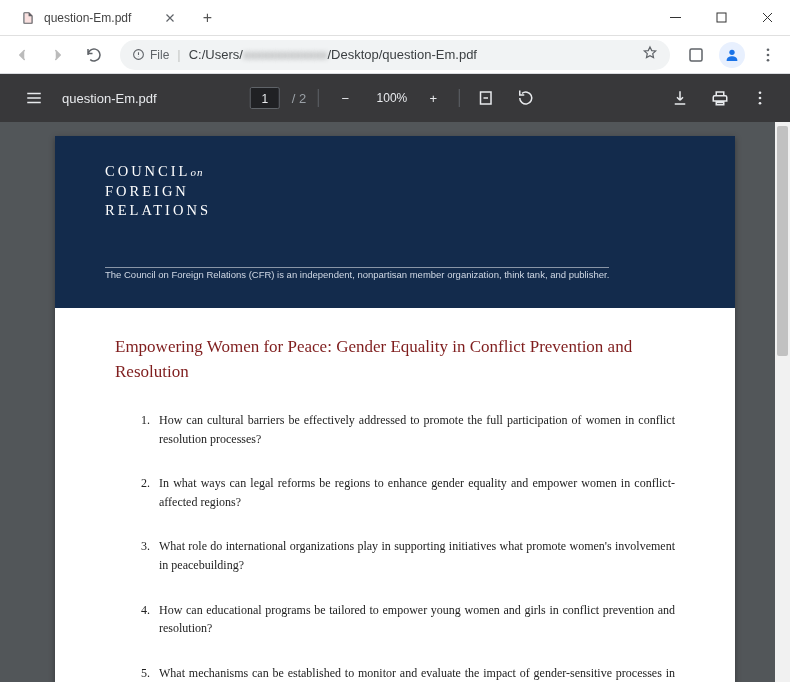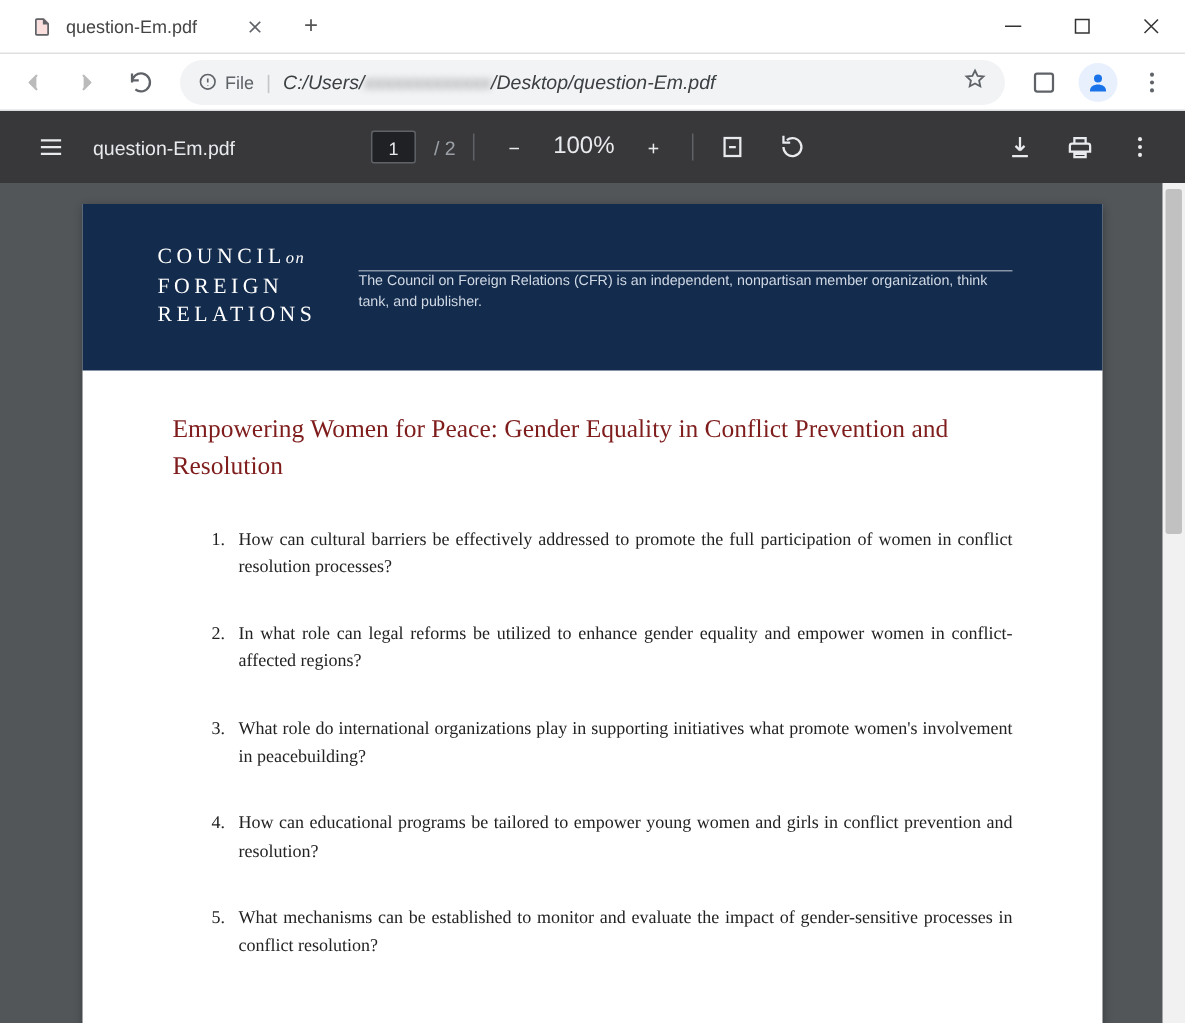--- a/index.html
+++ b/index.html
@@ -17,50 +17,50 @@
 .win-controls svg { width: 11px; height: 11px; }
 
 
 .toolbar { height: 38px; background: #fff; display: flex; align-items: center; padding: 0 6px; gap: 4px; border-bottom: 1px solid #dadce0; }
 .nav-btn { width: 32px; height: 32px; display:flex; align-items:center; justify-content:center; color:#5f6368; border-radius: 50%; cursor:pointer; }
 .nav-btn.disabled { color: #bbb; }
 .nav-btn svg { width: 18px; height: 18px; }
 .omnibox { flex: 1; height: 30px; background: #f1f3f4; border-radius: 15px; display: flex; align-items: center; padding: 0 12px; gap: 8px; font-size: 13px; color: #3c4043; margin: 0 6px; }
 .omnibox .file-chip { display:flex; align-items:center; gap:5px; color:#5f6368; font-size: 12px; }
 .omnibox .file-chip svg { width:13px; height:13px; }
-.omnibox .path { color:#3c4043;font-style:italic; }
+.omnibox .path { color:#3c4043; }
 .omnibox .path .blur { color: transparent; text-shadow: 0 0 5px rgba(0,0,0,0.45); user-select:none; }
 .omnibox .star { margin-left: auto; color:#5f6368; }
 .tool-icon { width: 32px; height: 32px; display:flex; align-items:center; justify-content:center; cursor:pointer; color:#5f6368; }
 .tool-icon svg { width:18px; height:18px; }
 .avatar { width: 26px; height: 26px; border-radius: 50%; background: #e8f0fe; display:flex; align-items:center; justify-content:center; }
 .avatar svg { width:16px; height:16px; fill:#1a73e8; }
 
 
 .pdfbar { height: 48px; background: #38383a; display:flex; align-items:center; padding: 0 16px; color:#e8eaed; font-size:13px; }
 .pdfbar .hamburger { width:36px; height:36px; display:flex; align-items:center; justify-content:center; cursor:pointer; }
 .pdfbar .filename { margin-left: 10px; font-size: 13px; }
 .pdfbar .center { position:absolute; left:50%; transform:translateX(-50%); display:flex; align-items:center; gap: 12px; }
 .pdfbar .pagebox { background:#202124; border:1px solid #5f6368; width: 30px; height: 22px; text-align:center; line-height:22px; font-size:12px; border-radius:2px; }
 .pdfbar .sep { color:#9aa0a6; }
 .pdfbar .divider { width:1px; height: 18px; background:#5f6368; }
 .pdfbar .zoombtn { width:28px; height:28px; display:flex; align-items:center; justify-content:center; cursor:pointer; }
-.pdfbar .zoomval { font-size:16px; min-width:36px; text-align:right; }
+.pdfbar .zoomval { font-size:12px; min-width:36px; text-align:right; }
 .pdfbar .right { margin-left:auto; display:flex; gap: 12px; }
 .pdfbar svg { width: 18px; height: 18px; fill: #e8eaed; }
 
 
 .viewport { height: calc(682px - 36px - 38px - 48px); background: #525659; position: relative; overflow: hidden; }
 .scrollbar { position:absolute; right:0; top:0; width: 15px; height:100%; background:#f1f1f1; }
 .scrollbar .thumb { position:absolute; top:4px; left:2px; width:11px; height: 230px; background:#c1c1c1; border-radius: 2px; }
 
 .page { width: 680px; margin: 14px auto 0; background:#fff; box-shadow: 0 2px 6px rgba(0,0,0,0.35); min-height: 900px; position: relative; }
 
 
-.docheader { background: #132b4c; color:#fff; padding: 26px 60px 26px 50px; display:flex; gap: 28px; align-items: flex-start; }
+.docheader { background: #132b4c; color:#fff; padding: 26px 60px 26px 50px; display:flex; gap: 28px; align-items: flex-start; flex-direction: column; }
 .logo { font-family: Georgia, 'Times New Roman', serif; font-size: 14.5px; letter-spacing: 3px; line-height: 1.35; font-weight: 400; }
 .logo .on { font-style: italic; font-size: 11px; letter-spacing: 1px; text-transform: lowercase; }
 .headertext { flex:1; border-top: 1px solid rgba(255,255,255,0.5); margin-top: 18px; font-size: 9.5px; line-height: 1.5; color: #d0d8e4; }
 
 .docbody { padding: 26px 60px 40px 60px; font-family: 'Times New Roman', Georgia, serif; }
 .doctitle { color: #7f1d1d; font-size: 17px; line-height: 1.5; margin-bottom: 26px; font-weight: 400; }
 .qlist { list-style: decimal; padding-left: 38px; }
 .qlist li { font-size: 12px; line-height: 1.55; color:#222; margin-bottom: 26px; text-align: justify; padding-left: 6px; }
 </style>
 </head>
@@ -214,21 +214,21 @@
         <span>COUNCIL</span><span class="on">on</span><br>
         <span>FOREIGN</span><br>
         <span>RELATIONS</span>
       </div>
       <div class="headertext">The Council on Foreign Relations (CFR) is an independent, nonpartisan member organization, think tank, and publisher.</div>
     </div>
     <div class="docbody">
       <div class="doctitle">Empowering Women for Peace: Gender Equality in Conflict Prevention and Resolution</div>
       <ol class="qlist">
         <li>How can cultural barriers be effectively addressed to promote the full participation of women in conflict resolution processes?</li>
-        <li>In what role can legal reforms be utilized to enhance gender equality and empower women in conflict-affected regions?</li>
+        <li>In what ways can legal reforms be regions to enhance gender equality and empower women in conflict-affected regions?</li>
         <li>What role do international organizations play in supporting initiatives what promote women's involvement in peacebuilding?</li>
         <li>How can educational programs be tailored to empower young women and girls in conflict prevention and resolution?</li>
         <li>What mechanisms can be established to monitor and evaluate the impact of gender-sensitive processes in conflict resolution?</li>
       </ol>
     </div>
   </div>
   <div class="scrollbar">
     <div class="thumb"></div>
   </div>
 </div>

